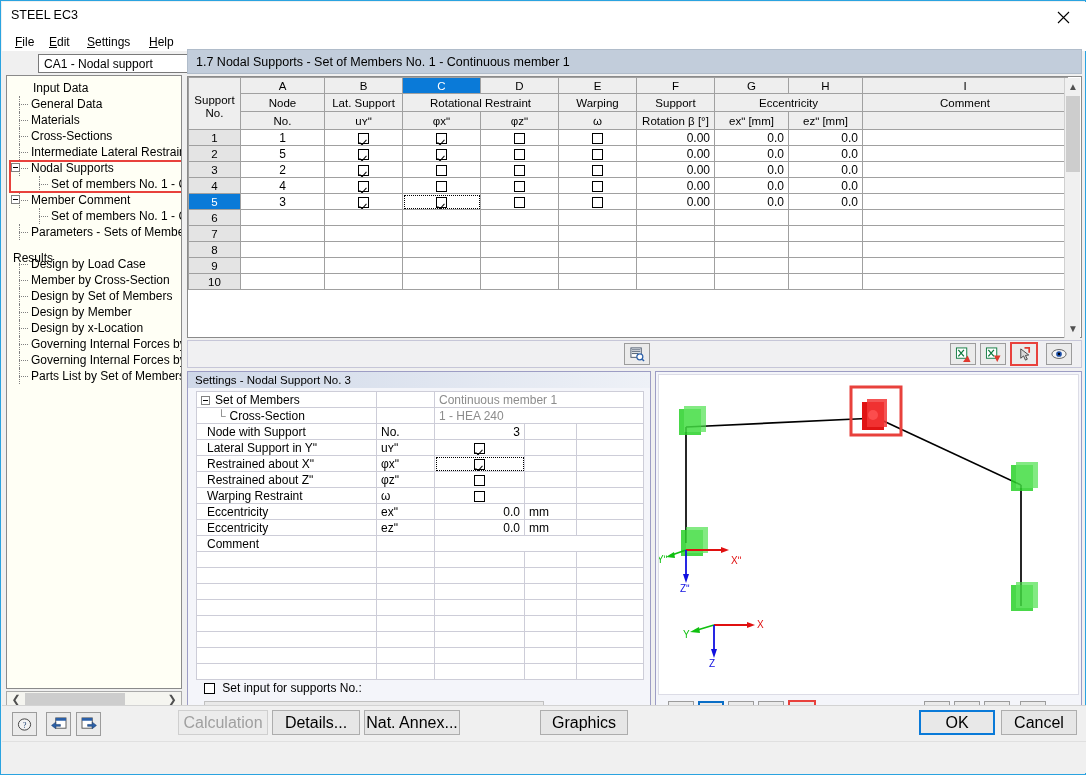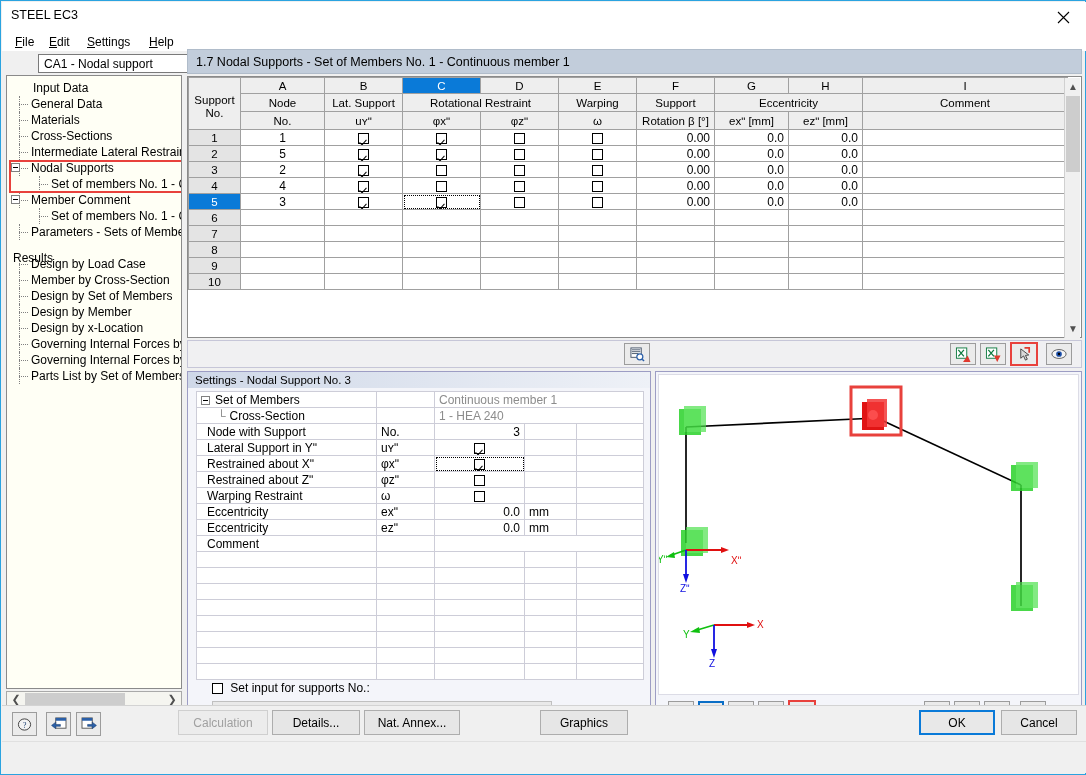--- a/index.html
+++ b/index.html
@@ -97,21 +97,21 @@
   table.props td{border:1px solid #cdcdd8;height:16px;padding:0 4px;box-sizing:border-box;
                  background:#fff;white-space:nowrap;overflow:hidden;}
   td.pname{background:#f4f5fa;}
   td.punit{background:#f4f5fa;text-align:left;}
   td.pblank{background:#f4f5fa;}
   td.psym{background:#f4f5fa;}
   td.pval{text-align:right;}
   td.pval.center{text-align:center;}
   td.pval.gray{color:#8c8c8c;text-align:left;}
   td.pval.focus{outline:1px dotted #000;outline-offset:-2px;}
-  .setfoot{position:absolute;left:24px;bottom:12px;width:447px;}
+  .setfoot{position:absolute;left:16px;bottom:12px;width:447px;}
   .setfoot .ck{font-size:12px;}
   .setfoot input[type=text]{width:340px;height:19px;background:#e9e9e9;border:1px solid #c0c0c0;
        box-sizing:border-box;font-family:inherit;font-size:12px;}
   .allck{position:absolute;right:5px;bottom:2px;font-size:12px;color:#606060;}
 
   
   .gfx{position:absolute;left:468px;top:322px;width:427px;height:362px;background:#f4f5fa;
        border:1px solid #9d9dc4;box-sizing:border-box;}
   .gfxview{position:absolute;left:2px;top:2px;width:421px;height:321px;background:#fff;
            border:1px solid #dcdce6;box-sizing:border-box;overflow:hidden;}
@@ -120,21 +120,21 @@
         box-sizing:border-box;display:flex;align-items:center;justify-content:center;cursor:pointer;}
   .gbtn.active{border:2px solid #0a6ec6;}
   .gbtn.redring{border:2px solid #e8413c;}
 
   
   .botbar{position:absolute;left:1px;bottom:32px;width:1084px;height:36px;background:#f0f0f0;
           border-top:1px solid #d3d3d3;}
   .sbtn{position:absolute;top:6px;height:24px;background:#ebebeb;border:1px solid #9c9c9c;
         box-sizing:border-box;display:flex;align-items:center;justify-content:center;cursor:pointer;}
   .pbtn{position:absolute;top:4px;height:25px;background:#e6e6e6;border:1px solid #adadad;
-        box-sizing:border-box;font-size:12px;display:flex;align-items:center;justify-content:center;
+        box-sizing:border-box;font-size:16px;display:flex;align-items:center;justify-content:center;
         cursor:pointer;color:#000;}
   .pbtn.disabled{color:#a0a0a0;background:#ececec;border-color:#cfcfcf;}
   .pbtn.default{border:2px solid #0a7ad8;background:#e8e8e8;}
   .statusbar{position:absolute;left:1px;bottom:1px;width:1084px;height:31px;background:#f0f0f0;
              border-top:1px solid #e0e0e0;}
 </style>
 </head>
 <body>
 
 <div class="win">

